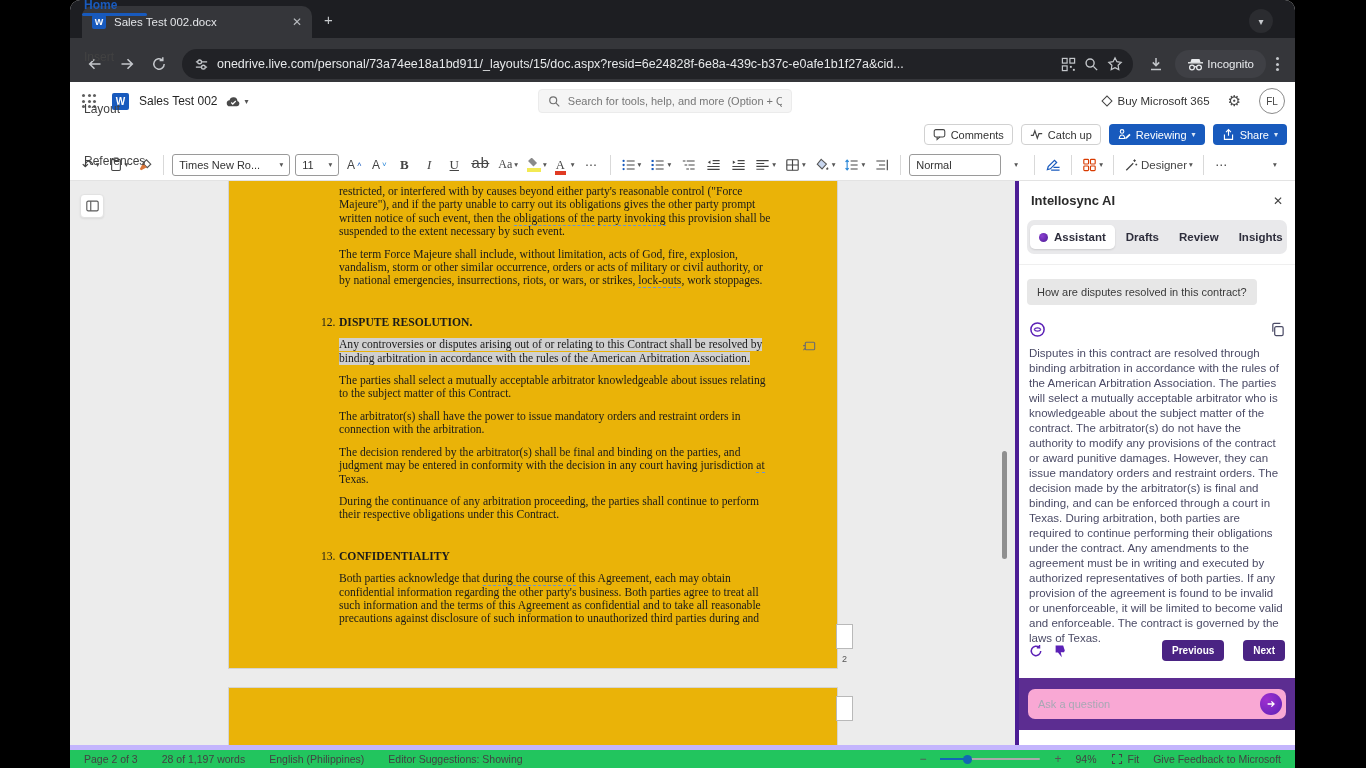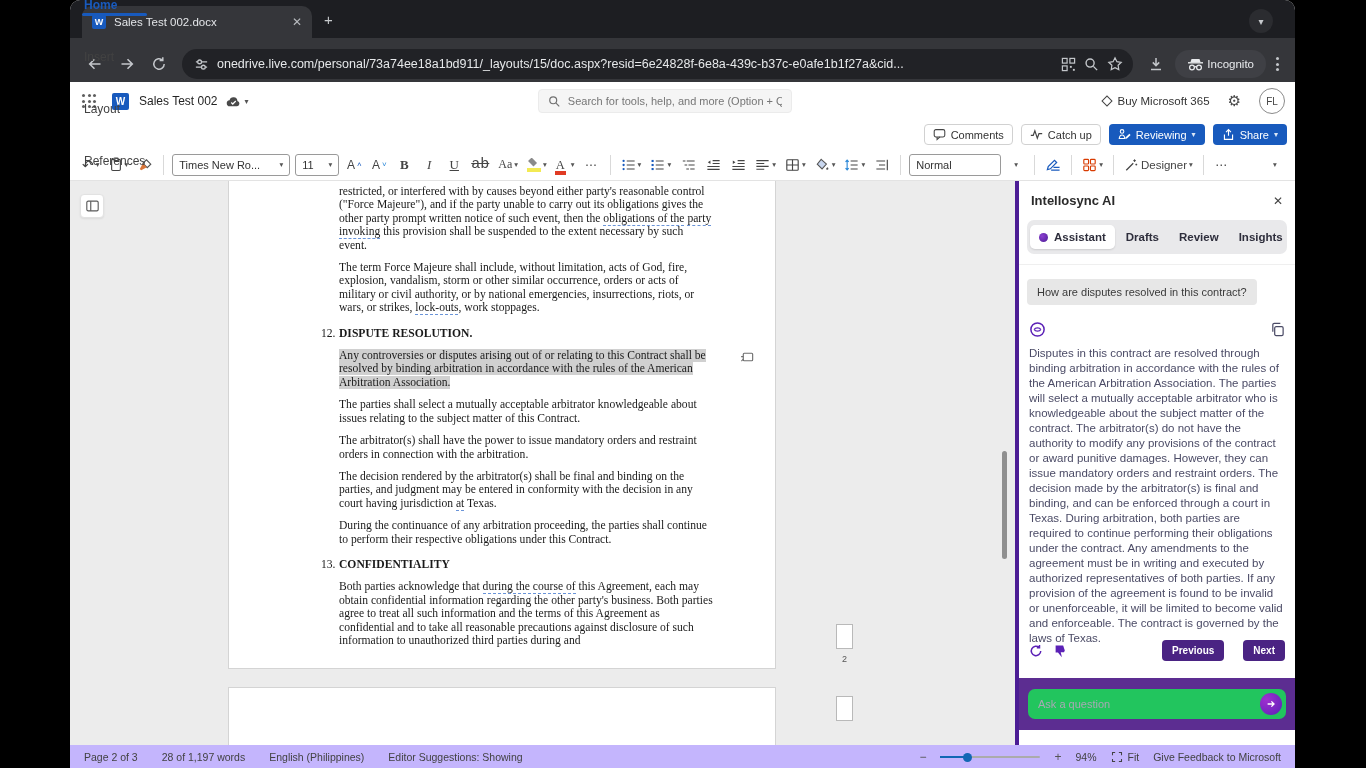--- a/index.html
+++ b/index.html
@@ -93,26 +93,26 @@
   .ribbon-far-right { margin-left:auto; display:flex; align-items:center; gap:10px; }
 
   svg.ic { display:block; }
 
   
   .content { position:absolute; top:99px; left:0; right:0; bottom:0; display:flex; }
   .canvas { position:relative; flex:1; background:#ececec; overflow:hidden; }
   .pane-toggle { position:absolute; left:10px; top:13px; width:24px; height:24px; background:#fff;
     border:1px solid #e2e2e2; border-radius:4px; display:flex; align-items:center; justify-content:center;
     color:#5a5a5a; box-shadow:0 1px 2px rgba(0,0,0,.08); }
-  .page { position:absolute; left:158px; width:548px; background:#ffffff; border:1px solid #d4d4d4; }
+  .page { position:absolute; left:158px; width:610px; background:#eab308; border:1px solid #d4d4d4; }
   .page1 { top:-1px; height:489px; border-top:none; padding:5px 62px 0 110px; }
   .page2 { top:506px; height:120px; }
   .para { position:relative; font-family:"Liberation Serif",serif; font-size:11.6px; line-height:13.4px;
     color:#1a1a1a; margin-bottom:9px; text-align:left; }
-  .para.heading { font-weight:bold; margin-top:12px; }
+  .para.heading { font-weight:bold; margin-top:28px; }
   .pnum { position:absolute; left:-18px; font-weight:normal; }
   .sug { border-bottom:1.6px dashed #6a94d8; }
   .hl { background:#d0d0d0; }
   .cmark { position:absolute; right:-42px; top:1px; color:#6d6d6d; }
   .edge-marker { position:absolute; width:17px; height:25px; background:#fff; border:1px solid #b9b9b9; }
   .pagenum-label { position:absolute; font-size:9px; color:#555; font-family:"Liberation Sans",sans-serif; }
   .vscroll { position:absolute; width:5px; border-radius:3px; background:#8f8f8f; }
 
   
   .ai-panel { position:relative; width:280px; background:#fff; border-left:4px solid #4c1d95; }
@@ -131,32 +131,32 @@
     font-size:11px; color:#3a3a3a; width:fit-content; max-width:240px; }
   .ai-answer-head { display:flex; align-items:center; justify-content:space-between; margin:16px 10px 8px; }
   .ai-answer { margin:0 10px; font-size:11.5px; line-height:15px; color:#4b4b66; }
   .ai-feedback-row { position:absolute; left:10px; right:10px; bottom:84px; display:flex; align-items:center; }
   .fb-icons { display:flex; gap:10px; color:#5b21b6; }
   .fb-btns { margin-left:auto; display:flex; gap:19px; }
   .btn-purple { background:#4a2383; color:#fff; font-size:10px; font-weight:bold; border-radius:4px;
     padding:5px 10px; }
   .ai-inputbar { position:absolute; left:0; right:0; bottom:15px; height:52px; background:#5c2d91;
     display:flex; align-items:center; padding:0 9px; }
-  .ai-input { position:relative; flex:1; height:30px; background:#22c55e; border-radius:7px; display:flex;
+  .ai-input { position:relative; flex:1; height:30px; background:#f9a8d4; border-radius:7px; display:flex;
     align-items:center; padding:0 34px 0 10px; }
   .ai-input input { border:none; outline:none; width:100%; font-size:11px; color:#333;
     font-family:"Liberation Sans",sans-serif; background:transparent; }
   .ai-input input::placeholder { color:#a8a8b4; }
   .send-btn { position:absolute; right:4px; top:4px; width:22px; height:22px; border-radius:50%;
     background:radial-gradient(circle at 30% 30%,#a02fd0,#5b21b6); display:flex; align-items:center;
     justify-content:center; color:#fff; }
 
   
-  .statusbar { position:absolute; left:0; right:0; bottom:0; height:23px; background:#c4b5fd;
-    border-top:1px solid #c4b5fd; display:flex; align-items:center; padding:0 14px; font-size:10.5px; color:#424242; }
+  .statusbar { position:absolute; left:0; right:0; bottom:0; height:23px; background:#22c55e;
+    border-top:5px solid #c4b5fd; display:flex; align-items:center; padding:0 14px; font-size:10.5px; color:#424242; }
   .sb-left { display:flex; gap:24px; }
   .sb-right { margin-left:auto; display:flex; align-items:center; gap:14px; }
   .zoom-track { position:relative; width:100px; height:2px; background:#ababab; border-radius:1px; }
   .zoom-fill { position:absolute; left:0; top:0; height:2px; width:27px; background:#1267b4; }
   .zoom-dot { position:absolute; left:23px; top:-3.5px; width:9px; height:9px; border-radius:50%; background:#1267b4; }
   .sb-sign { font-size:12px; color:#555; }
   .fit-group { display:flex; align-items:center; gap:5px; color:#424242; }
 </style>
 </head>
 <body>

